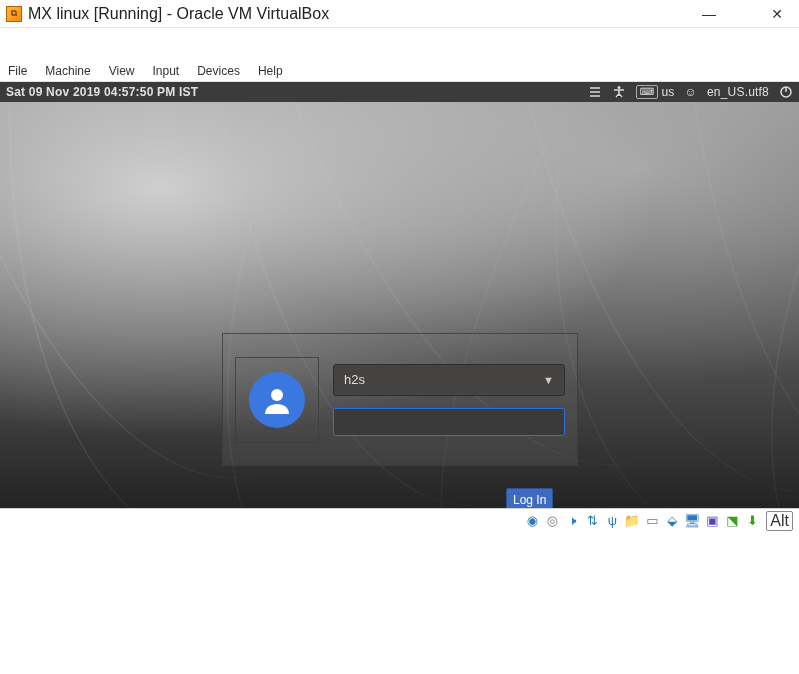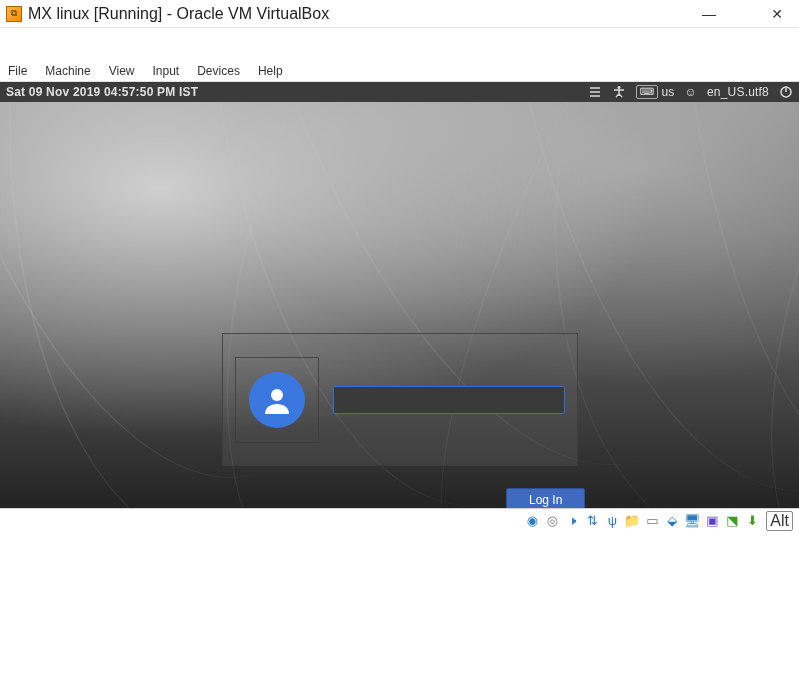--- a/index.html
+++ b/index.html
@@ -137,21 +137,21 @@
       border-radius:2px;
       color:#eee;
       padding:0 6px;
       font-size:13px;
       outline:none;
     }
     .login-btn{
       position:absolute;
       left: 506px; top: 406px;
       height:24px;
-      padding:0 22px;
+      padding:0 6px;
       background:#3e6ac0;
       color:#fff;
       border:1px solid #2f5092;
       border-radius:2px;
       font-size:12px;
       cursor:pointer;
     }
     .brand {
       position:absolute;
       right: 30px; bottom: 28px;
@@ -251,20 +251,24 @@
   <div class="login-box">
     <div class="avatar-box">
       <div class="avatar">
         <svg width="36" height="36" viewBox="0 0 36 36">
           <circle cx="18" cy="13" r="6" fill="#fff"></circle>
           <path d="M6 32c0-6.6 5.4-10 12-10s12 3.4 12 10" fill="#fff"></path>
         </svg>
       </div>
     </div>
     <div class="login-fields">
+      <div class="user-select">
+        <span>h2s</span>
+        <span class="chev">▼</span>
+      </div>
       <input type="password" class="pw-input" style="">
     </div>
   </div>
 
   <button class="login-btn">Log In</button>
 
 </div>
 
 <div class="vb-statusbar">
   <span class="sb-icon" style="color:#2a7abf">◉</span>

